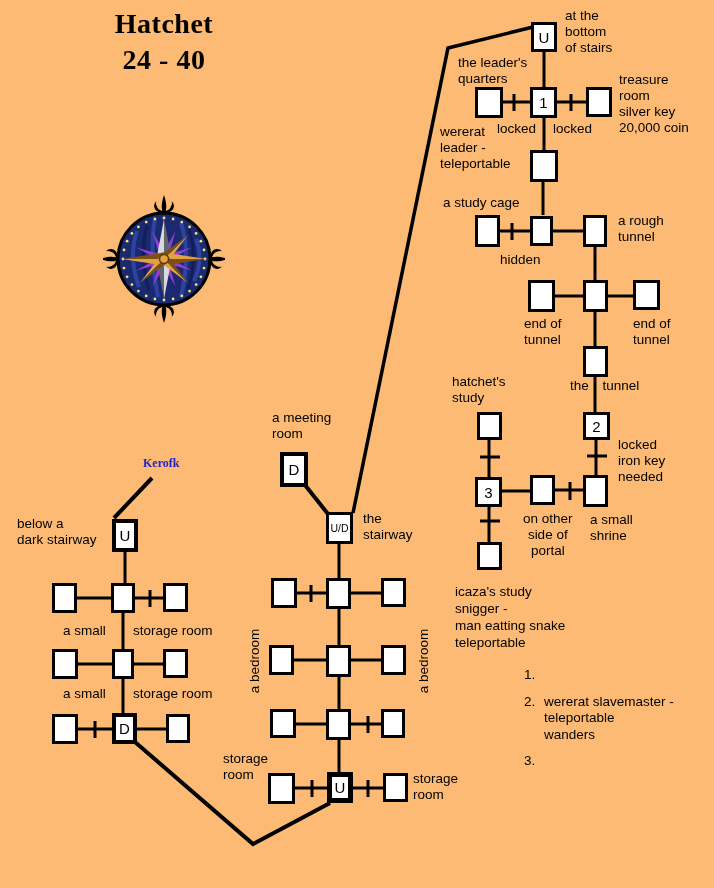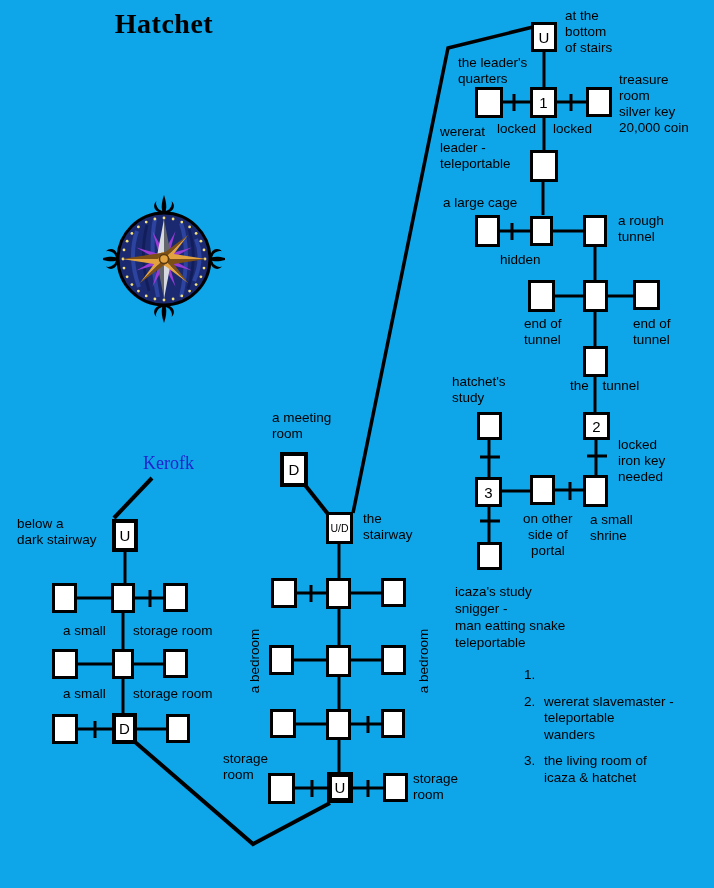--- a/index.html
+++ b/index.html
@@ -1,43 +1,44 @@
 <!DOCTYPE html>
 <html><head>
 <meta charset="utf-8">
 <style>
   html,body{margin:0;padding:0;background:#fff;}
-  #stage{position:relative;width:714px;height:888px;background:#0ea5e9;overflow:hidden;
+  #stage{position:relative;width:714px;height:888px;background:#fdba74;overflow:hidden;
          font-family:"Liberation Sans",sans-serif;color:#000;}
   #map-svg{position:absolute;left:0;top:0;z-index:1;}
   .room{position:absolute;z-index:2;background:#fff;border:3px solid #000;box-sizing:border-box;
         display:flex;align-items:center;justify-content:center;}
   .room span{font:15px/15px "Liberation Sans",sans-serif;color:#000;}
   .room span.small{font-size:10.5px;letter-spacing:0;}
   .map-label{position:absolute;z-index:3;font:13.5px/16px "Liberation Sans",sans-serif;
              color:#000;white-space:pre;}
   .map-label.rot{transform:translate(-50%,-50%) rotate(-90deg);transform-origin:center center;}
-  .map-label.link{font-family:"Liberation Serif",serif;font-weight:400;font-size:18px;}
+  .map-label.link{font-family:"Liberation Serif",serif;font-weight:700;font-size:12px;}
   #title{position:absolute;left:18px;top:6px;width:292px;z-index:3;text-align:center;
          font-family:"Liberation Serif",serif;font-weight:700;font-size:28px;line-height:36px;
          letter-spacing:.5px;}
   #legend{position:absolute;left:524px;top:667px;z-index:3;
           font:13.5px/16.6px "Liberation Sans",sans-serif;}
   .legend-item{display:flex;margin-bottom:10px;}
   .legend-num{width:20px;flex:none;}
   .legend-lines div{white-space:pre;}
   #compass{position:absolute;left:103px;top:193px;z-index:2;}
 </style>
 </head>
 <body>
 
 <div id="stage">
 
   <div id="title">
     <div>Hatchet</div>
+    <div>24 - 40</div>
   </div>
 
   <svg id="map-svg" width="714" height="888">
       <line x1="544" y1="52" x2="544" y2="87" stroke="#000000" stroke-width="3"></line>
       <line x1="503" y1="102" x2="530" y2="102" stroke="#000000" stroke-width="3"></line>
       <line x1="557" y1="102" x2="586" y2="102" stroke="#000000" stroke-width="3"></line>
       <line x1="544" y1="118" x2="544" y2="150" stroke="#000000" stroke-width="3"></line>
       <line x1="543" y1="182" x2="543" y2="215" stroke="#000000" stroke-width="3"></line>
       <line x1="500" y1="231" x2="530" y2="231" stroke="#000000" stroke-width="3"></line>
       <line x1="553" y1="231" x2="583" y2="231" stroke="#000000" stroke-width="3"></line>
@@ -186,24 +187,20 @@
       <div class="legend-item" style="margin-top: 0px;">
         <span class="legend-num">2.</span>
         <div class="legend-lines">
           <div>wererat slavemaster -</div>
           <div>teleportable</div>
           <div>wanders</div>
         </div>
       </div>
       <div class="legend-item" style="margin-top: 6px;">
         <span class="legend-num">3.</span>
-        <div class="legend-lines">
-          <div>the living room of</div>
-          <div>icaza &amp; hatchet</div>
-        </div>
       </div>
     </div>
 <div class="room" style="left: 531px; top: 22px; width: 26px; height: 30px; border-width: 3px;">
       <span>U</span>
     </div>
     <div class="room" style="left: 475px; top: 87px; width: 28px; height: 31px; border-width: 3px;"></div>
     <div class="room" style="left: 530px; top: 87px; width: 27px; height: 31px; border-width: 3px;">
       <span>1</span>
     </div>
     <div class="room" style="left: 586px; top: 87px; width: 26px; height: 30px; border-width: 3px;"></div>
@@ -258,21 +255,21 @@
       <span>U</span>
     </div>
     <div class="room" style="left: 268px; top: 773px; width: 27px; height: 31px; border-width: 3px;"></div>
     <div class="room" style="left: 383px; top: 773px; width: 25px; height: 29px; border-width: 3px;"></div>
     <div class="map-label" style="left: 565px; top: 8px;"><div>at the</div><div>bottom</div><div>of stairs</div></div>
     <div class="map-label" style="left: 458px; top: 55px;"><div>the leader's</div><div>quarters</div></div>
     <div class="map-label" style="left: 619px; top: 72px;"><div>treasure</div><div>room</div><div>silver key</div><div>20,000 coin</div></div>
     <div class="map-label" style="left: 497px; top: 121px;"><div>locked</div></div>
     <div class="map-label" style="left: 553px; top: 121px;"><div>locked</div></div>
     <div class="map-label" style="left: 440px; top: 124px;"><div>wererat</div><div>leader -</div><div>teleportable</div></div>
-    <div class="map-label" style="left: 443px; top: 195px;"><div>a large cage</div></div>
+    <div class="map-label" style="left: 443px; top: 195px;"><div>a study cage</div></div>
     <div class="map-label" style="left: 500px; top: 252px;"><div>hidden</div></div>
     <div class="map-label" style="left: 618px; top: 213px;"><div>a rough</div><div>tunnel</div></div>
     <div class="map-label" style="left: 524px; top: 316px;"><div>end of</div><div>tunnel</div></div>
     <div class="map-label" style="left: 633px; top: 316px;"><div>end of</div><div>tunnel</div></div>
     <div class="map-label" style="left: 570px; top: 378px; word-spacing: 10px;"><div>the tunnel</div></div>
     <div class="map-label" style="left: 452px; top: 374px;"><div>hatchet's</div><div>study</div></div>
     <div class="map-label" style="left: 618px; top: 437px;"><div>locked</div><div>iron key</div><div>needed</div></div>
     <div class="map-label" style="left: 523px; top: 511px; text-align: center;"><div>on other</div><div>side of</div><div>portal</div></div>
     <div class="map-label" style="left: 590px; top: 512px;"><div>a small</div><div>shrine</div></div>
     <div class="map-label" style="left: 455px; top: 583px; line-height: 17px;"><div>icaza's study</div><div>snigger -</div><div>man eatting snake</div><div>teleportable</div></div>

